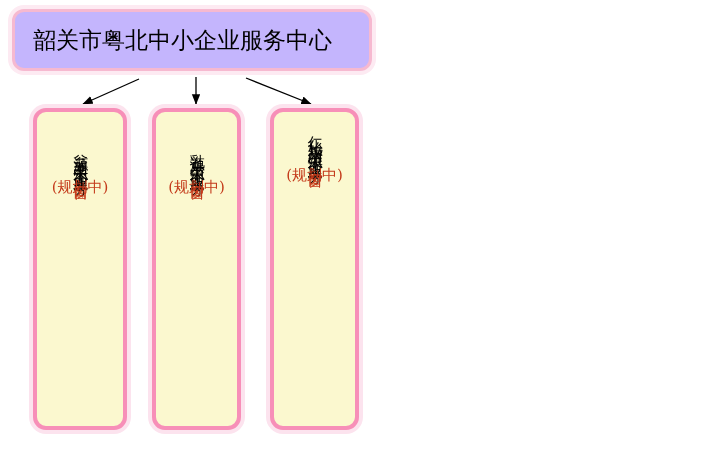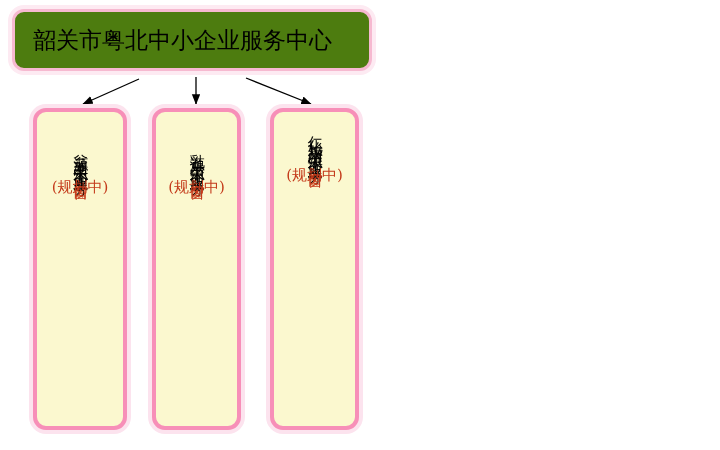--- a/index.html
+++ b/index.html
@@ -20,21 +20,21 @@
   }
 
   
   .title-box {
     position: absolute;
     left: 12px;
     top: 9px;
     width: 360px;
     height: 62px;
     box-sizing: border-box;
-    background: #4d7c0f;
+    background: #c4b5fd;
     border: 3px solid #f6b9d0;
     border-radius: 12px;
     box-shadow: 0 0 0 4px #fdeaf2;
     display: flex;
     align-items: center;
     padding-left: 18px;
   }
   .title-text {
     font-family: "DejaVu Serif", "Liberation Serif", serif;
     font-size: 23px;

